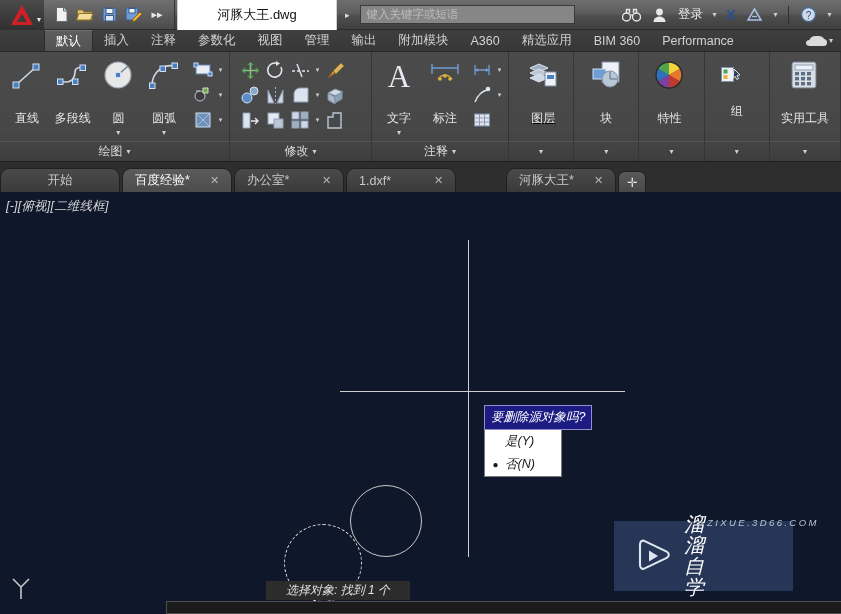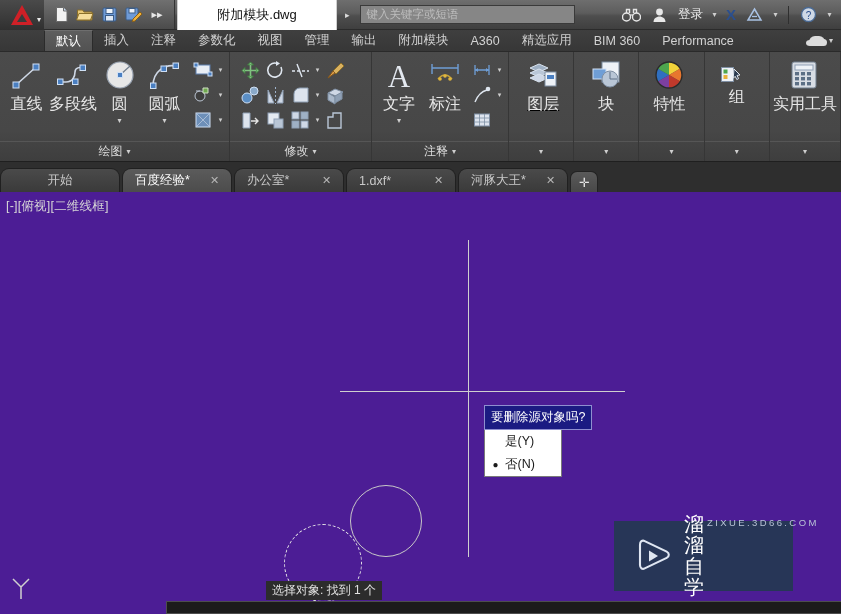--- a/index.html
+++ b/index.html
@@ -88,21 +88,21 @@
   .panel-title { height:20px; display:flex; align-items:center; justify-content:center;
     gap:4px; font-size:12px; color:#dcdcdc;
     border-top:1px solid #565656; }
   .panel-title .ch { font-size:8px; color:#cfcfcf; }
   .panel-title-blank { height:20px; display:flex; align-items:center; justify-content:center;
     border-top:1px solid #565656; }
   .panel-title-blank .ch { font-size:8px; color:#cfcfcf; }
 
   .bigbtn { width:52px; display:flex; flex-direction:column; align-items:center;
     padding-top:2px; }
-  .bigbtn .lbl { font-size:16px; color:#e6e6e6; margin-top:1px; white-space:nowrap;}
+  .bigbtn .lbl { font-size:12px; color:#e6e6e6; margin-top:17px; white-space:nowrap;}
   .bigbtn .ch { font-size:8px; color:#cfcfcf; margin-top:1px; }
   .bigico { width:34px; height:34px; position:relative; }
 
   .smallgrid { display:flex; flex-direction:column; gap:1px; padding-top:1px;}
   .smallrow { display:flex; align-items:center; gap:1px; }
   .smallbtn { width:24px; height:24px; display:flex; align-items:center;
     justify-content:center; position:relative; }
   .mini-ch { font-size:7px; color:#cfcfcf; width:9px; text-align:center; }
 
   
@@ -117,21 +117,21 @@
   }
   .dtab.active { background: linear-gradient(to bottom,#5b5b5b,#4c4c4c); color:#fff; }
   .dtab .x { font-size:11px; color:#b6b6b6; margin-left:auto; padding-left:12px; }
   .dtab-add { width:28px; height:21px; display:flex; align-items:center;
     justify-content:center; background:linear-gradient(to bottom,#5a5a5a,#484848);
     border-radius:7px 7px 0 0; border:1px solid #222; border-bottom:none;
     color:#e6e6e6; font-size:13px; }
 
   
   .canvas { position:absolute; left:0; top:192px; right:0; bottom:0;
-    background:#4c1d95; overflow:hidden; }
+    background:#0f172a; overflow:hidden;font-style:italic; }
   .vp-label { position:absolute; left:6px; top:6px; color:#d7d7d7;
     font-size:12.5px; letter-spacing:.2px; }
 
   .line-h { position:absolute; background:#cfcfcf; height:1px; }
   .line-v { position:absolute; background:#cfcfcf; width:1px; }
   .circle-sel { position:absolute; border:1px dashed #e8e8e8; border-radius:50%; }
   .circle-plain { position:absolute; border:1px solid #c8c8c8; border-radius:50%; }
 
   .ucs { position:absolute; left:8px; bottom:14px; width:26px; height:26px; }
 
@@ -142,21 +142,21 @@
   .dlg-body { background:#ffffff; border:1px solid #7a7a7a; border-top:none;
     width:78px; }
   .dlg-item { display:flex; align-items:center; gap:5px; font-size:12.5px;
     color:#1a1a1a; padding:2px 6px; height:23px; }
   .dlg-item .bullet { width:9px; display:inline-block; text-align:center; font-size:10px; }
   .dlg-item .txt { flex:1; text-align:left; }
   .dlg-item.selected { background:#ffffff; }
 
   
   .cmd-status { position:absolute; left:266px; bottom:14px;
-    background:#2c2c2c; color:#e1e1e1; font-size:12px; padding:1px 6px;
+    background:#2c2c2c; color:#e1e1e1; font-size:12px; padding:1px 20px;
     white-space:nowrap; }
   .cmd-input { position:absolute; left:166px; bottom:0; width:740px; height:13px;
     background:#1b1b1b; border:1px solid #4d4d4d; }
 
   
   .wm { position:absolute; left:614px; top:329px; width:179px; height:70px;
     background:#273657; display:flex; align-items:center; gap:10px;
     padding-left:18px; }
   .wm-mark { width:42px; height:38px; position:relative; flex:0 0 42px; }
   .wm-text { display:flex; }
@@ -199,21 +199,21 @@
           <rect x="2" y="2" width="12" height="12" rx="1" fill="#6e9ad6" stroke="#3c5c85"></rect>
           <rect x="5" y="2.5" width="6" height="4.5" fill="#eef3fa" stroke="#3c5c85"></rect>
           <path d="M9 13l7-7 2 2-7 7-2.6.6z" fill="#f0b23c" stroke="#8a5f16"></path>
         </svg>
       </div>
       <div class="qat-btn">
         <span style="color:#e8e8e8;font-size:11px;">▸▸</span>
       </div>
     </div>
 
-    <div class="doc-title">附加模块.dwg</div>
+    <div class="doc-title">河豚大王.dwg</div>
     <span class="title-arrow">▸</span>
 
     <div class="search-box">
       <span>键入关键字或短语</span>
     </div>
 
     <div class="tb-spacer"></div>
 
     <div class="tb-right">
       <div class="tb-icon">
@@ -634,21 +634,21 @@
       <span class="x">✕</span>
     </div>
     <div class="dtab" style="min-width:110px;">
       <span>办公室*</span>
       <span class="x">✕</span>
     </div>
     <div class="dtab" style="min-width:110px;">
       <span>1.dxf*</span>
       <span class="x">✕</span>
     </div>
-    <div class="dtab" style="min-width:110px;">
+    <div class="dtab" style="min-width:110px;margin-left:48px;">
       <span>河豚大王*</span>
       <span class="x">✕</span>
     </div>
     <div class="dtab-add">
       <span>✛</span>
     </div>
   </div>
 
   <div class="canvas">
 

